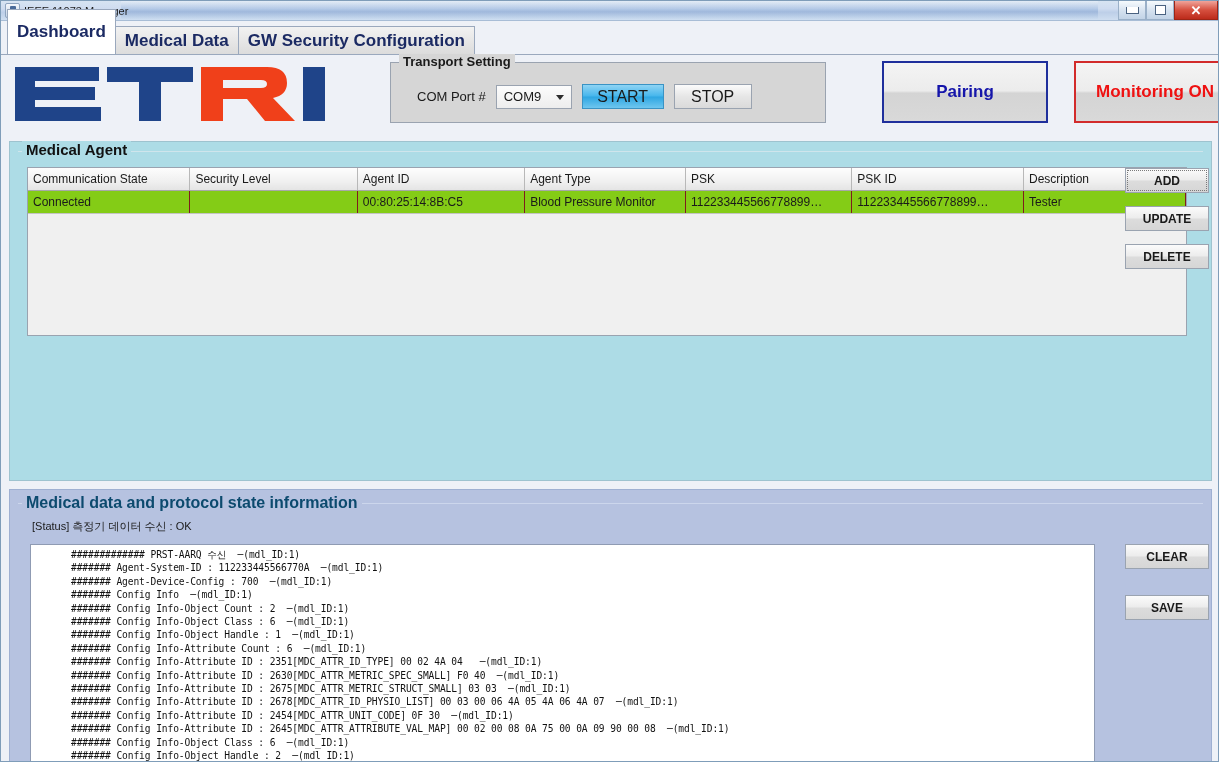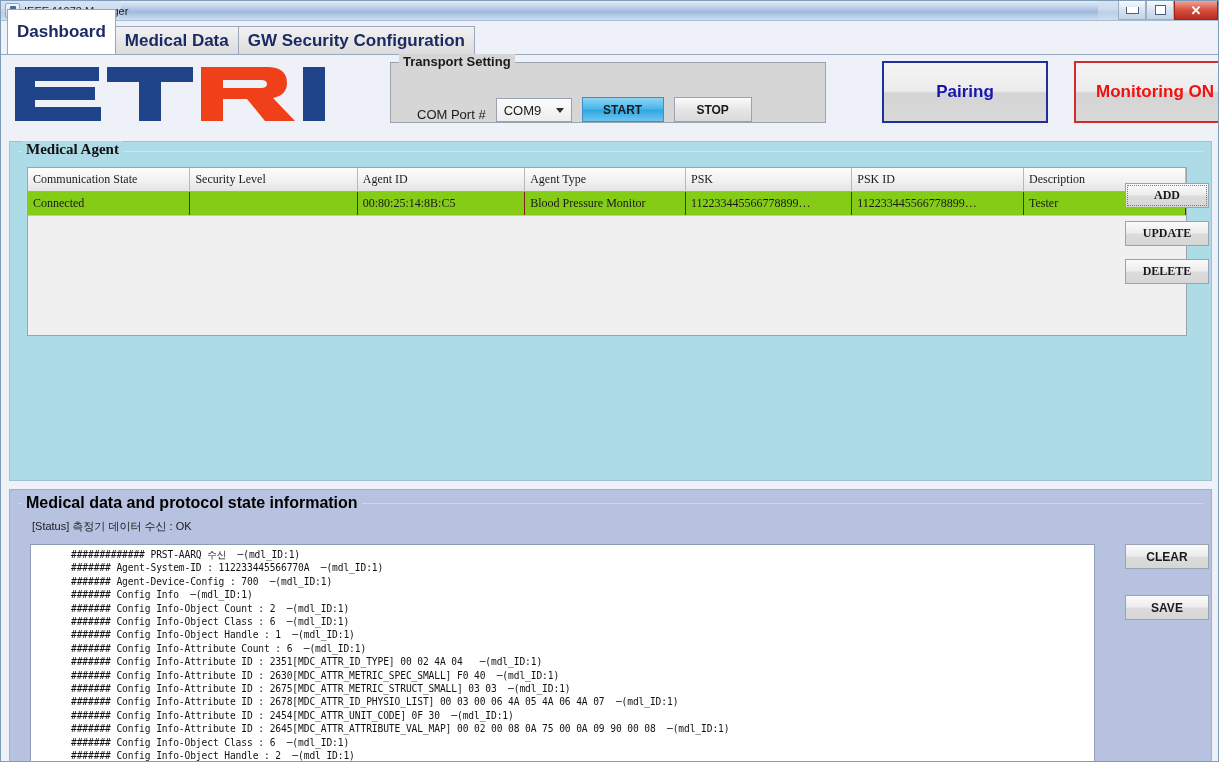--- a/index.html
+++ b/index.html
@@ -141,21 +141,21 @@
     border: 1px solid #9aa3b0;
     background: #d6d6d6;
   }
   #transport-legend {
     position: absolute; left: 8px; top: -9px;
     background: #d6d6d6;
     padding: 0 4px;
     font-size: 13px; font-weight: bold; color: #1a1a1a;
   }
   #transport-inner {
-    display: flex; align-items: flex-end;
+    display: flex; align-items: center;
     height: 100%;
     padding-left: 26px; padding-top: 8px;
     gap: 10px;
   }
   #com-label { font-size: 13px; color: #1a1a1a; white-space: nowrap; }
   #com-select {
     width: 76px; height: 24px;
     border: 1px solid #9aa3b0;
     background: linear-gradient(to bottom,#fcfcfc,#ededed);
     display: flex; align-items: center;
@@ -166,24 +166,23 @@
   #com-arrow {
     position: absolute; right: 7px; top: 50%;
     width: 0; height: 0; margin-top: -2px;
     border-left: 4px solid transparent;
     border-right: 4px solid transparent;
     border-top: 5px solid #2c2c2c;
   }
   .tbtn {
     height: 25px; width: 78px;
     display: flex; align-items: center; justify-content: center;
-    font-size: 12px; color: #1a1a1a;
+    font-size: 16px; color: #1a1a1a;
     border: 1px solid #9aa3b0;
     background: linear-gradient(to bottom,#fbfbfb,#e6e6e6 50%,#dadada);
-    font-weight: bold;
   }
   #btn-start {
     background: linear-gradient(to bottom,#8fd4f4,#46b6ec 48%,#2ea6e2 52%,#6ec6ef);
     border: 1px solid #3a93c4;
     color: #1a1a1a;
     width: 82px;
   }
 
   #btn-pairing, #btn-monitoring {
     position: absolute; top: 6px;
@@ -194,21 +193,20 @@
   }
   #btn-pairing { left: 881px; border: 2px solid #1f2f9c; color: #1515aa; }
   #btn-monitoring { left: 1057px; border: 2px solid #d22b2b; color: #ee1111; width: 162px; margin-left: 16px; }
 
   
   #medical-agent-panel {
     position: absolute; left: 8px; top: 86px;
     width: 1203px; height: 340px;
     background: #addce6;
     border: 1px solid #9ec3cf;
-    font-family: Liberation Serif, serif;
   }
   #ma-title {
     position: absolute; left: 12px; top: -1px;
     font-size: 15px; font-weight: bold; color: #111;
     background: #addce6; padding: 0 4px;
   }
   #ma-titleline {
     position: absolute; left: 8px; right: 8px; top: 9px;
     height: 1px; background: #cfe5ec;
   }
@@ -253,32 +251,32 @@
     position: absolute; left: 1115px; top: 26px;
     display: flex; flex-direction: column; gap: 13px;
   }
   .side-btn {
     width: 84px; height: 25px;
     display: flex; align-items: center; justify-content: center;
     font-size: 12px; font-weight: bold; color: #1a1a1a;
     border: 1px solid #9aa3b0;
     background: linear-gradient(to bottom,#fbfbfb,#ececec 48%,#dcdcdc 52%,#d6d6d6);
   }
-  .side-btn.focused { outline: 1px dotted #7a7a7a; outline-offset: -3px; margin-top: 15px; }
+  .side-btn.focused { outline: 1px dotted #7a7a7a; outline-offset: -3px; }
 
   
   #log-panel {
     position: absolute; left: 8px; top: 434px;
     width: 1203px; height: 322px;
     background: #b6c2e0;
     border: 1px solid #9fb0d2;
   }
   #log-title {
     position: absolute; left: 12px; top: 4px;
-    font-size: 16px; font-weight: bold; color: #000000;
+    font-size: 16px; font-weight: bold; color: #0c4a6e;
     background: #b6c2e0; padding: 0 4px;
     white-space: nowrap;
   }
   #log-titleline {
     position: absolute; left: 8px; right: 8px; top: 13px;
     height: 1px; background: #ccd6ec;
   }
   #log-status {
     position: absolute; left: 22px; top: 29px;
     font-size: 11px; color: #1a1a1a;

